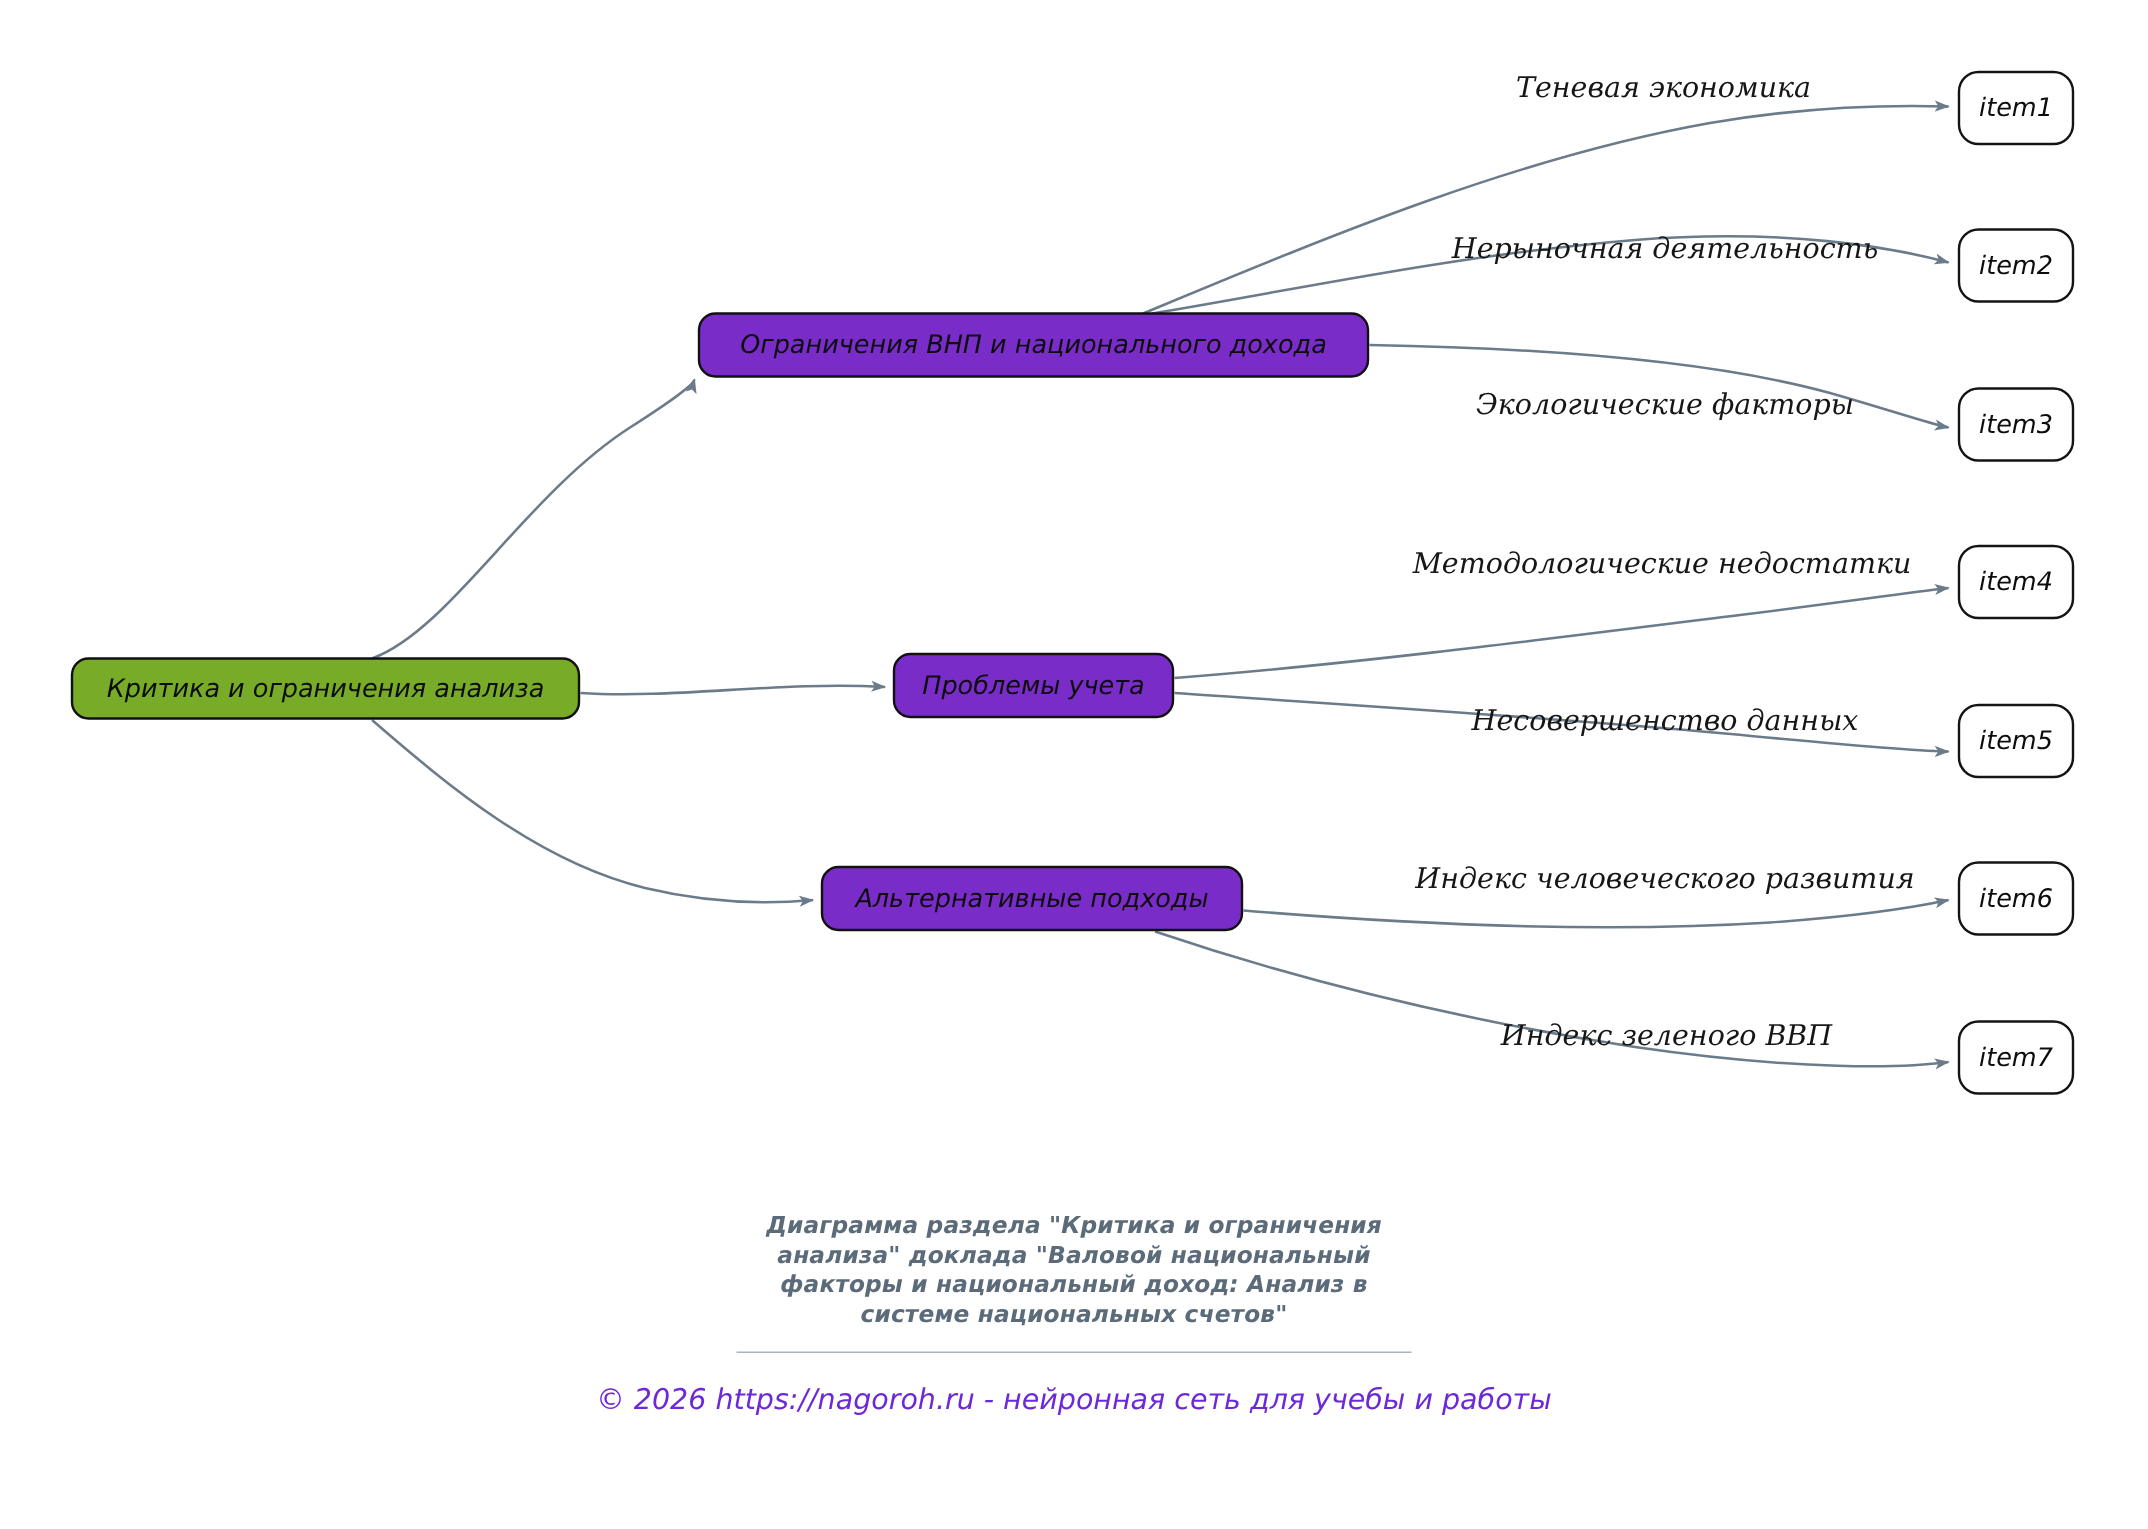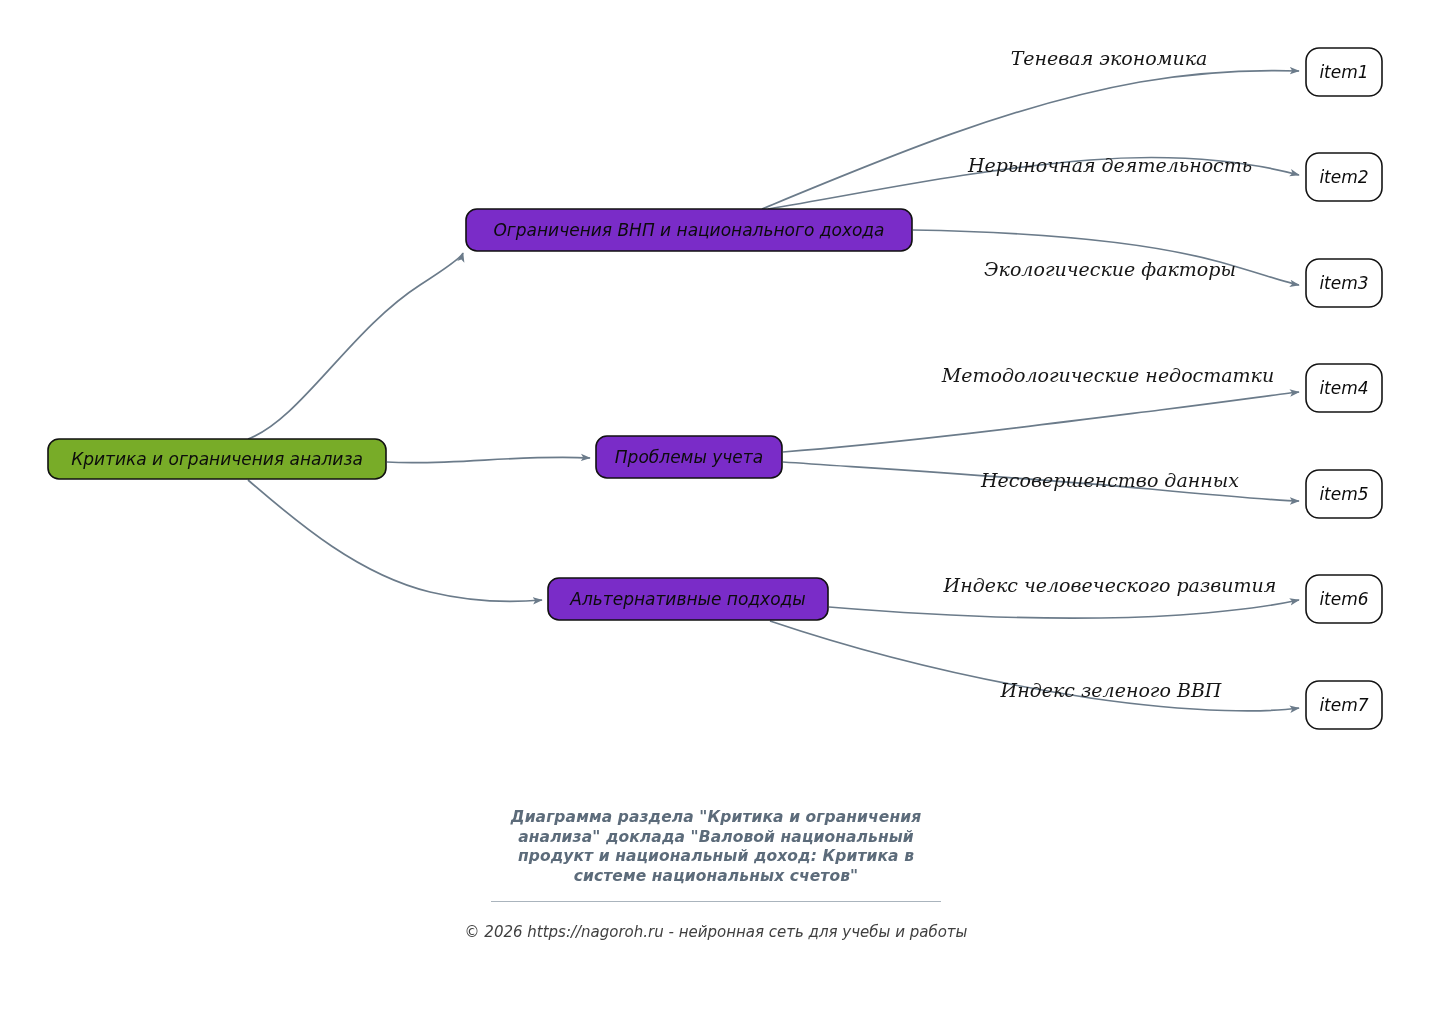--- a/index.html
+++ b/index.html
@@ -94,22 +94,22 @@
     top: 901px;
     width: 450px;
     height: 1px;
     background: #aab4bd;
   }
   #copyright-line {
     top: 922px;
   }
   .copyright-text {
     font-family: "DejaVu Sans", sans-serif;
-    font-size: 15px;
-    color: #404040;
+    font-size: 19px;
+    color: #6d28d9;
   }
 </style>
 </head>
 <body>
 
 <div id="diagram-root">
 
   <svg class="canvas" viewBox="0 0 1432 1019">
     <defs>
       <marker id="arrowhead" markerWidth="10" markerHeight="8" refX="9.2" refY="4" orient="auto" markerUnits="userSpaceOnUse">
@@ -195,21 +195,21 @@
     </g>
     <g>
       <rect class="node-rect-leaf" x="1306" y="681" width="76" height="48" rx="13" ry="13"></rect>
       <text class="node-label-leaf" x="1344" y="706">item7</text>
     </g>
   </svg>
 
   <div class="footer" id="caption-block">
     <div class="caption-line">Диаграмма раздела "Критика и ограничения</div>
     <div class="caption-line">анализа" доклада "Валовой национальный</div>
-    <div class="caption-line">продукт и национальный доход: Критика в</div>
+    <div class="caption-line">факторы и национальный доход: Анализ в</div>
     <div class="caption-line">системе национальных счетов"</div>
   </div>
 
   <div id="caption-rule"></div>
 
   <div class="footer" id="copyright-line">
     <span class="copyright-text">© 2026 https://nagoroh.ru - нейронная сеть для учебы и работы</span>
   </div>
 
 </div>

